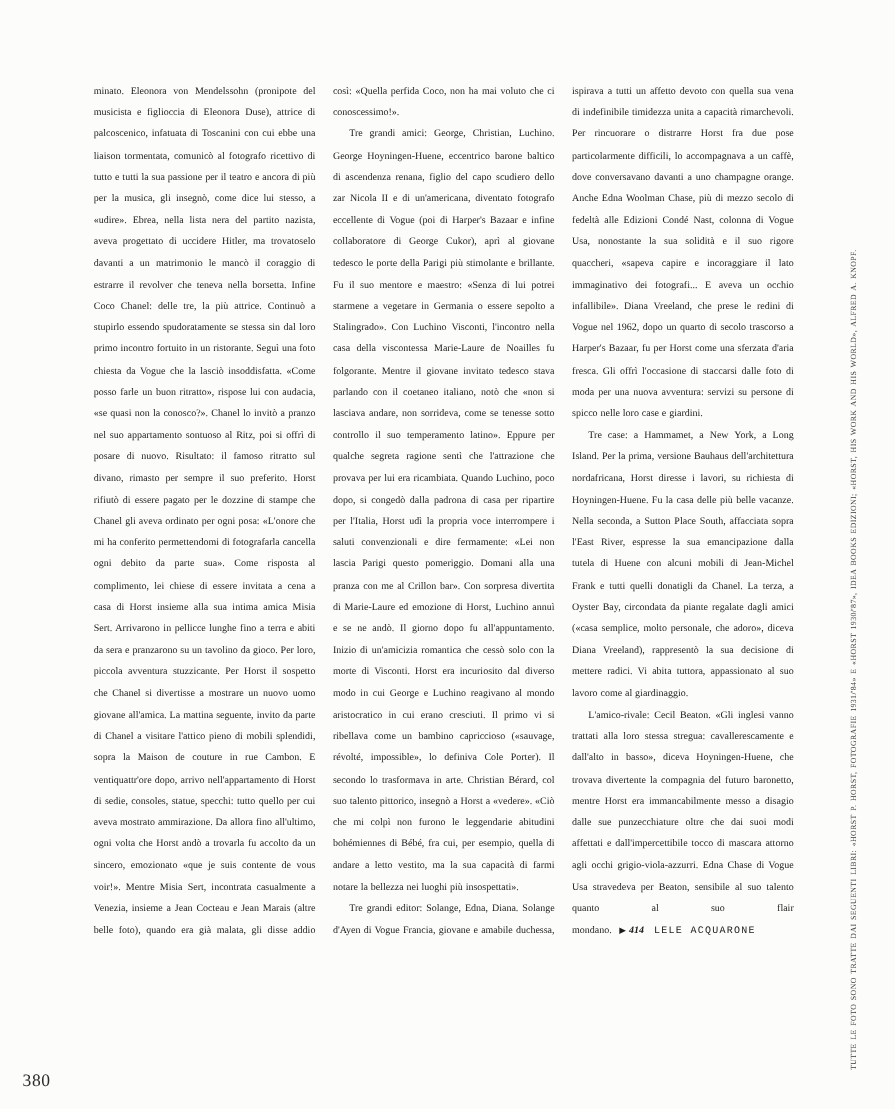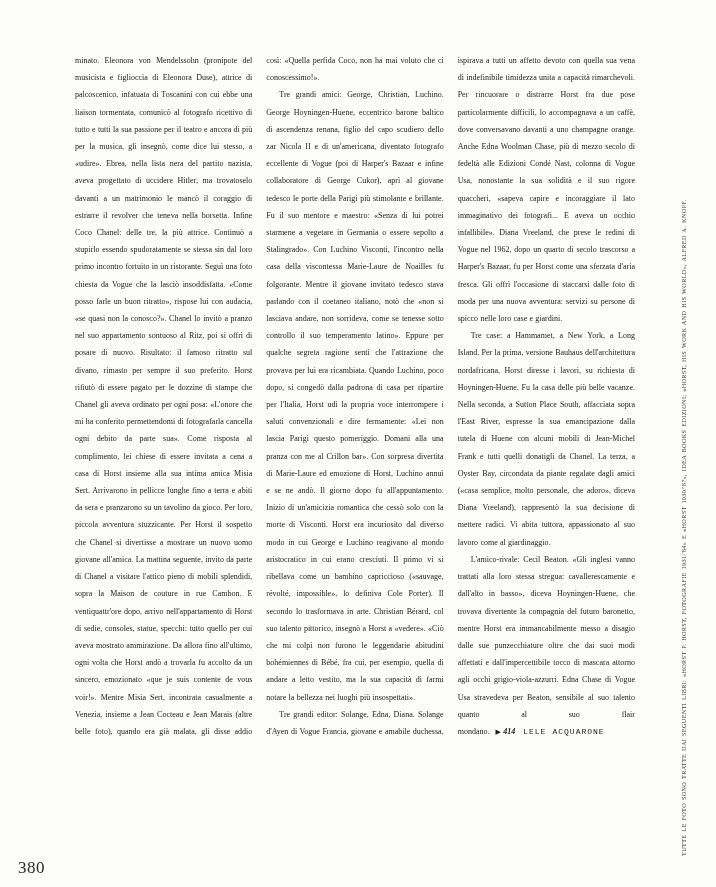--- a/index.html
+++ b/index.html
@@ -11,21 +11,21 @@
     height: 887px;
     background: #fcfcfa;
     position: relative;
     overflow: hidden;
     font-family: "Liberation Serif", "DejaVu Serif", serif;
     color: #1b1b1b;
   }
   .article-columns {
     position: absolute;
     left: 75px;
-    top: 52px;
+    top: 64px;
     width: 560px;
     column-count: 3;
     column-gap: 14px;
     font-size: 8px;
     line-height: 17.2px;
     text-align: justify;
     word-spacing: 0.3px;
   }
   .article-columns p {
     margin: 0;
@@ -47,21 +47,21 @@
   .author-byline {
     margin-left: 8px;
     letter-spacing: 1px;
     white-space: nowrap;
     font-family: Liberation Mono, monospace;
   }
   .page-number {
     position: absolute;
     left: 18px;
     top: 858px;
-    font-size: 17px;
+    font-size: 14px;
     color: #2a2a2a;
     letter-spacing: 0.5px;
     font-family: Liberation Serif, serif;
   }
   .vertical-caption {
     position: absolute;
     left: 680px;
     top: 856px;
     width: 780px;
     transform: rotate(-90deg);

